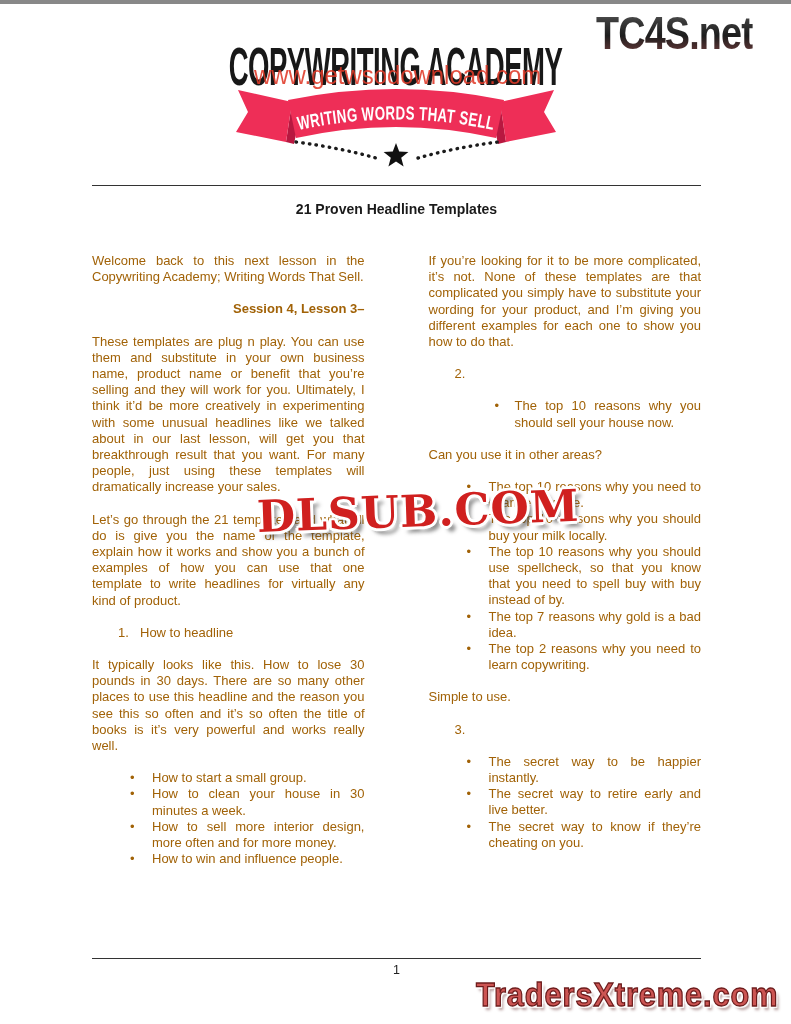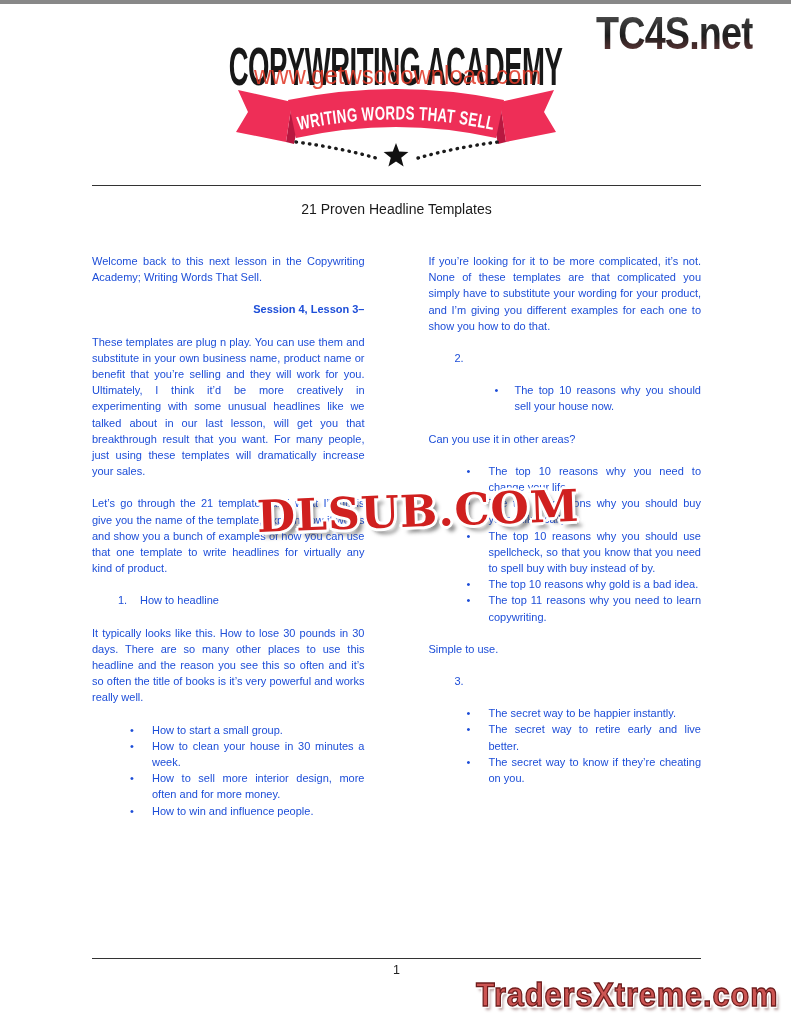--- a/index.html
+++ b/index.html
@@ -68,26 +68,26 @@
   .rib-text{fill:#ffffff;font-family:"Liberation Sans",sans-serif;font-weight:bold;font-size:19px;letter-spacing:.5px;}
   .dots{stroke:#1b1b1b;stroke-width:3.4;fill:none;stroke-linecap:round;stroke-dasharray:.5 6.2;}
   .star{fill:#111;}
 
   
   .rule{position:absolute;left:92px;width:609px;height:0;border-top:1.4px solid #333;}
   .rule-top{top:181px;}
   .rule-bottom{top:954px;}
   .doc-title{
     position:absolute;top:197px;left:92px;width:609px;
-    text-align:center;font-size:14px;font-weight:normal;color:#1a1a1a;
+    text-align:center;font-size:14px;font-weight:bold;color:#1a1a1a;
   }
   .columns{
     position:absolute;top:249px;left:92px;width:609px;
     display:flex;gap:64px;
-    font-size:11px;line-height:16.2px;color:#1d4ed8;
+    font-size:13px;line-height:16.2px;color:#a16207;
   }
   .col{width:281px;}
   .para{margin:0 0 16px 0;text-align:justify;}
   .para.bold{font-weight:bold;text-align:right;}
   .num-item{margin:0 0 16px 0;padding-left:26px;display:flex;}
   .num-item .num{flex:0 0 22px;}
   .num-item .num-text{flex:1;}
   .blist{list-style:none;margin:0 0 16px 0;padding:0;}
   .blist li{display:flex;margin:0;}
   .blist .b{text-align:left;}
@@ -178,25 +178,25 @@
           <li>
             <span class="b">•</span>
             <span class="btext">The top 10 reasons why you should buy your milk locally.</span>
           </li>
           <li>
             <span class="b">•</span>
             <span class="btext">The top 10 reasons why you should use spellcheck, so that you know that you need to spell buy with buy instead of by.</span>
           </li>
           <li>
             <span class="b">•</span>
-            <span class="btext">The top 10 reasons why gold is a bad idea.</span>
-          </li>
-          <li>
-            <span class="b">•</span>
-            <span class="btext">The top 11 reasons why you need to learn copywriting.</span>
+            <span class="btext">The top 7 reasons why gold is a bad idea.</span>
+          </li>
+          <li>
+            <span class="b">•</span>
+            <span class="btext">The top 2 reasons why you need to learn copywriting.</span>
           </li>
         </ul>
         <p class="para">Simple to use.</p>
         <div class="num-item">
           <span class="num">3.</span>
         </div>
         <ul class="blist ind1">
           <li>
             <span class="b">•</span>
             <span class="btext">The secret way to be happier instantly.</span>

